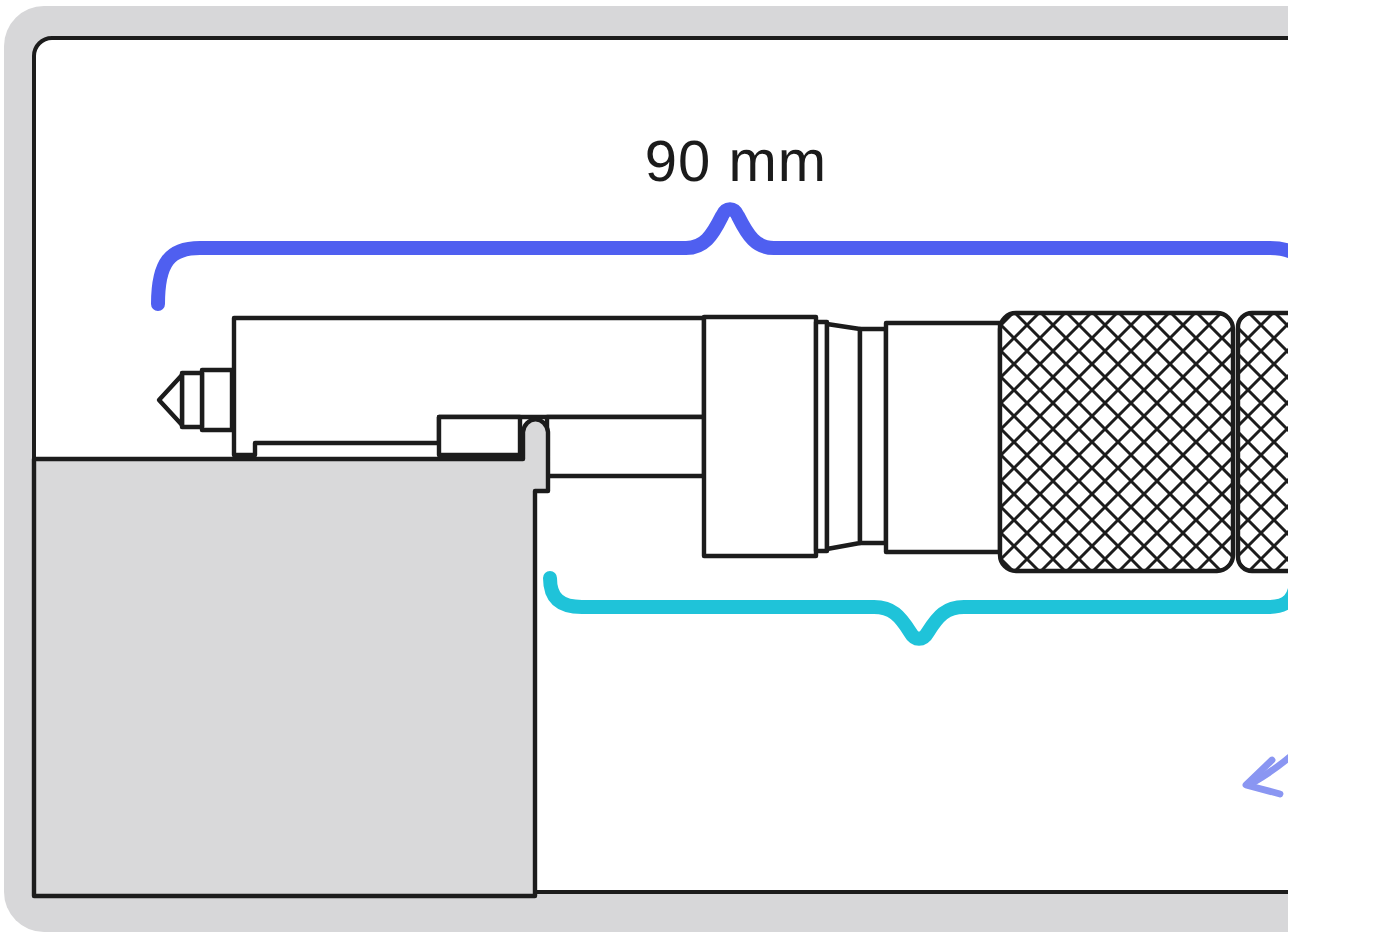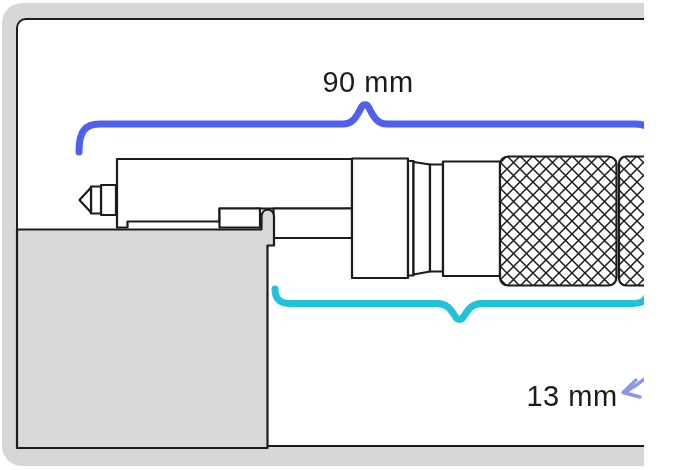--- a/index.html
+++ b/index.html
@@ -57,14 +57,13 @@
 
     <path class="brace-mid" d="M275,289 C275,299 280,303.5 291,303.5 H437 C446,303.5 450,308 455,316 C457.5,320.5 461.5,320.5 464,316 C469,308 473,303.5 482,303.5 H634 C644,303.5 648,299 648,289"></path>
 
     <path class="brace-small" d="M662,157.5 C668,157.5 670,161 670,168 V205 C670,213 671,217 675.5,220.5 C671,224 670,228 670,236 V271 C670,278 668,281.5 662,281.5"></path>
 
     <path class="dim-arrow" d="M673,282 C684,324 673,364 627,391"></path>
     <path class="dim-arrow" d="M636,380 L623,392.5 L640,397"></path>
   </svg>
 
   <div class="dim-label" style="left:368px;top:82px;">90 mm</div>
-  <div class="dim-label" style="left:572px;top:396px;">13 mm</div>
 </div>
 
 </body></html>

